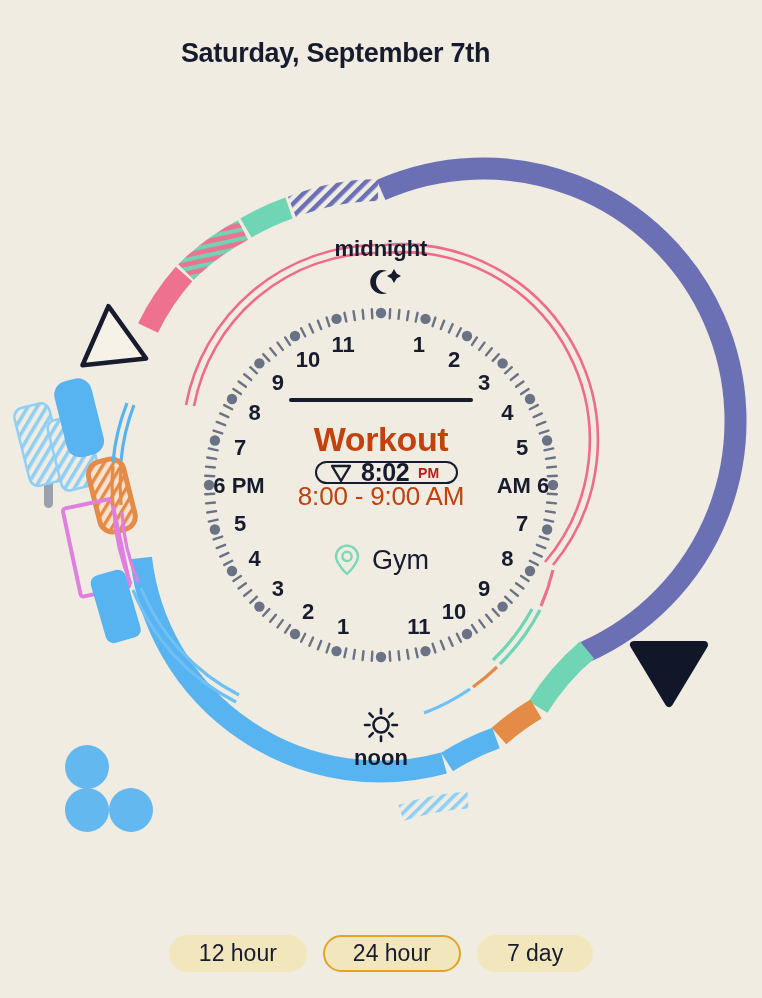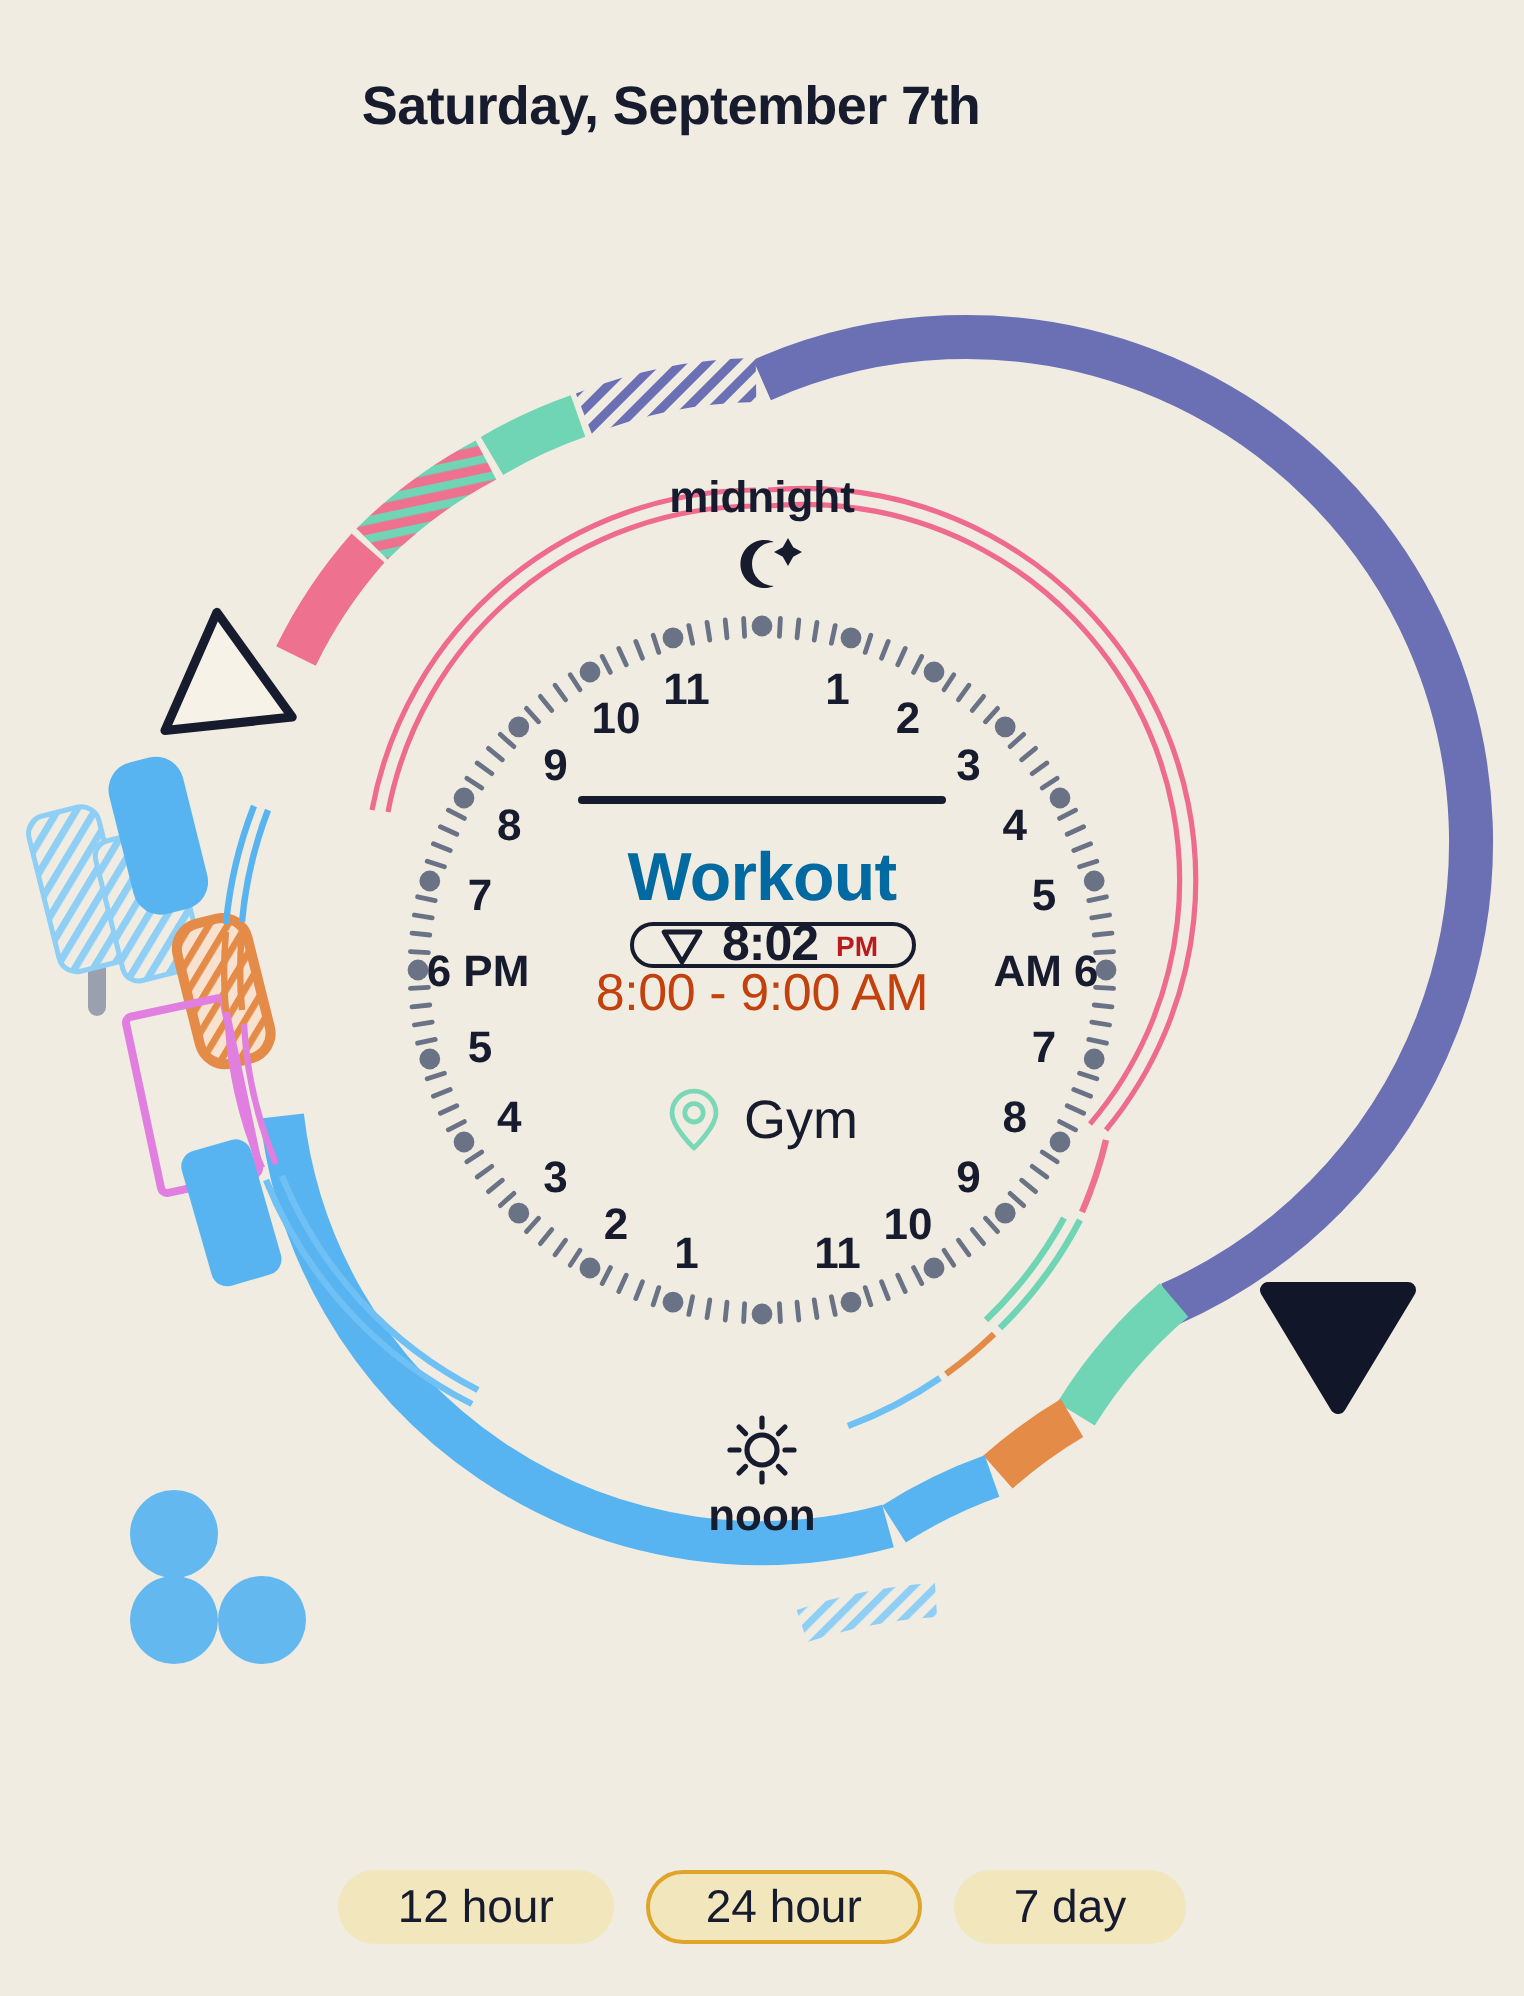--- a/index.html
+++ b/index.html
@@ -68,21 +68,21 @@
   #center-divider {
     width: 184px;
     height: 4px;
     background: #171b2e;
     margin: 18px auto 18px auto;
     border-radius: 2px;
   }
   #event-title {
     font-size: 34px;
     font-weight: bold;
-    color: #0369a1;
+    color: #c2410c;
     letter-spacing: -0.4px;
   }
   #event-time {
     font-size: 26px;
     color: #c2410c;
     margin-top: 22px;
     letter-spacing: -0.2px;
   }
   #event-loc-row {
     margin-top: 32px;

